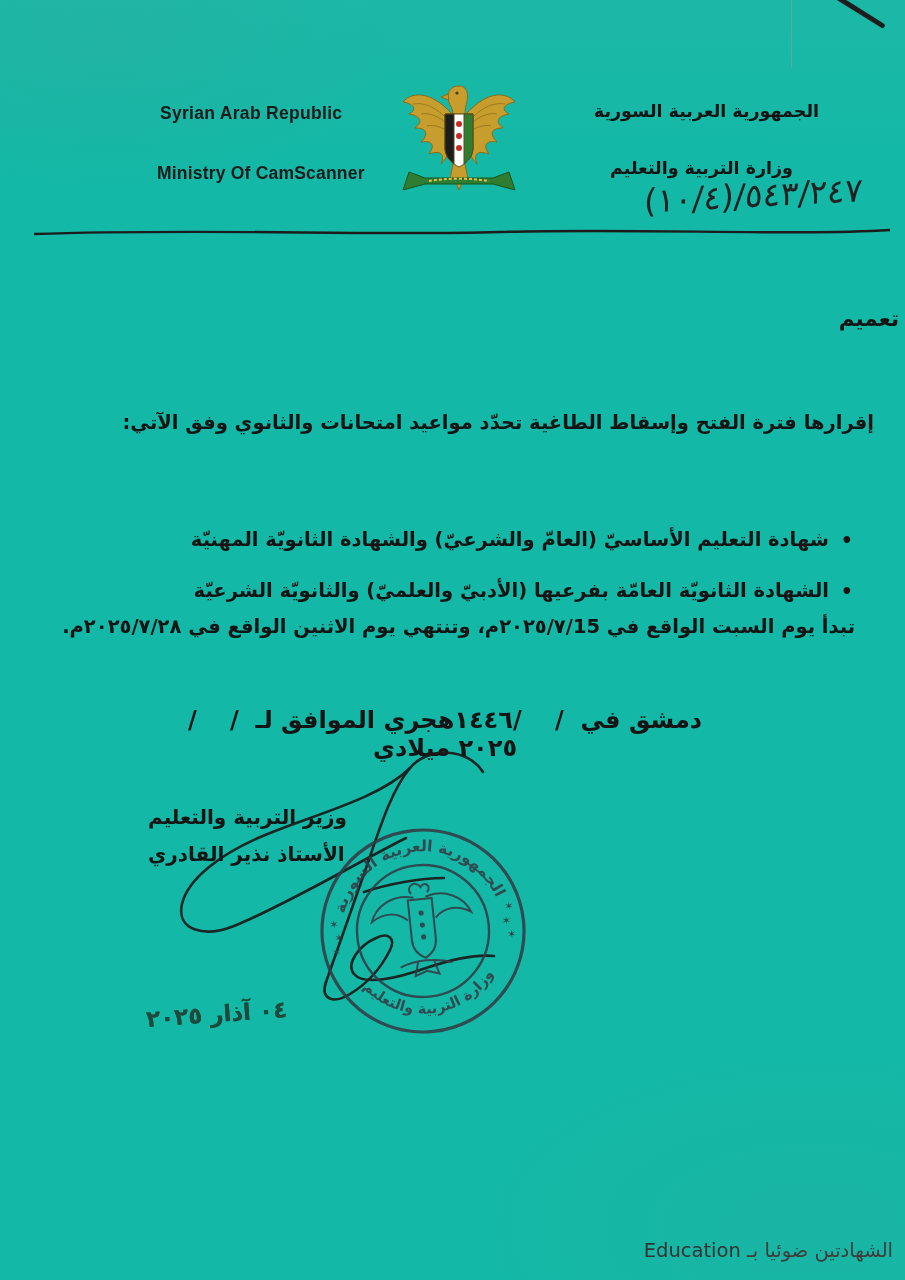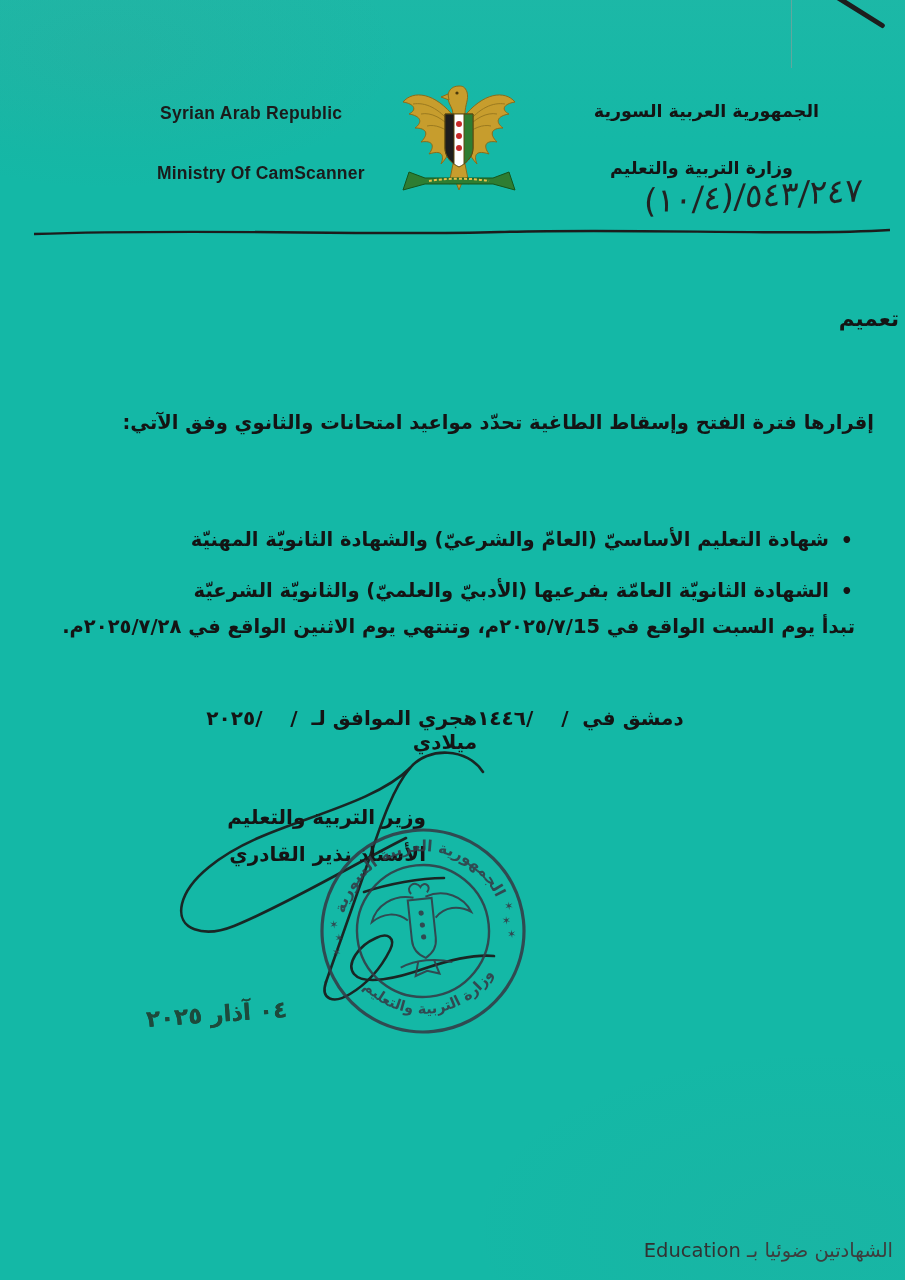--- a/index.html
+++ b/index.html
@@ -31,22 +31,22 @@
   .doc-title{left:0;right:6px;top:306px;text-align:right;font-size:21.5px;}
   .body-line{font-size:19.5px;line-height:1.4;}
   .p1{right:31px;top:357px;}
   .p2{right:31px;top:409px;}
   .bullet{right:76px;}
   .bullet::before{content:"•";position:absolute;right:-24px;top:1px;font-size:19px;}
   .b1t{top:486px;margin-top:40px;}
   .b1d{right:50px;top:512px;}
   .b2t{top:562px;margin-top:15px;}
   .b2d{right:50px;top:613px;}
-  .date-line{left:180px;right:195px;top:706px;text-align:center;font-size:20px;white-space:pre-wrap;}
-  .sig-block{left:148px;top:799px;width:278px;text-align:right;font-size:20px;line-height:37px;}
+  .date-line{left:180px;right:195px;top:706px;text-align:center;font-size:24px;white-space:pre-wrap;}
+  .sig-block{left:148px;top:799px;width:278px;text-align:left;font-size:20px;line-height:37px;}
   .sig-svg{left:138px;top:742px;pointer-events:none;}
   .stamp-svg{left:316px;top:824px;opacity:.88;}
   .green-date{
     left:146px;top:1001px;font-size:23px;color:#1d4a3c;letter-spacing:2px;
     transform:rotate(-4deg);text-shadow:0 0 .6px #1d4a3c;
   }
   .footer{right:12px;top:1239px;font-size:19.5px;font-weight:400;color:#3d3d3d;direction:rtl;}
   .footer .brand{font-weight:400;color:#323232;}
   svg{display:block;}
 </style>

